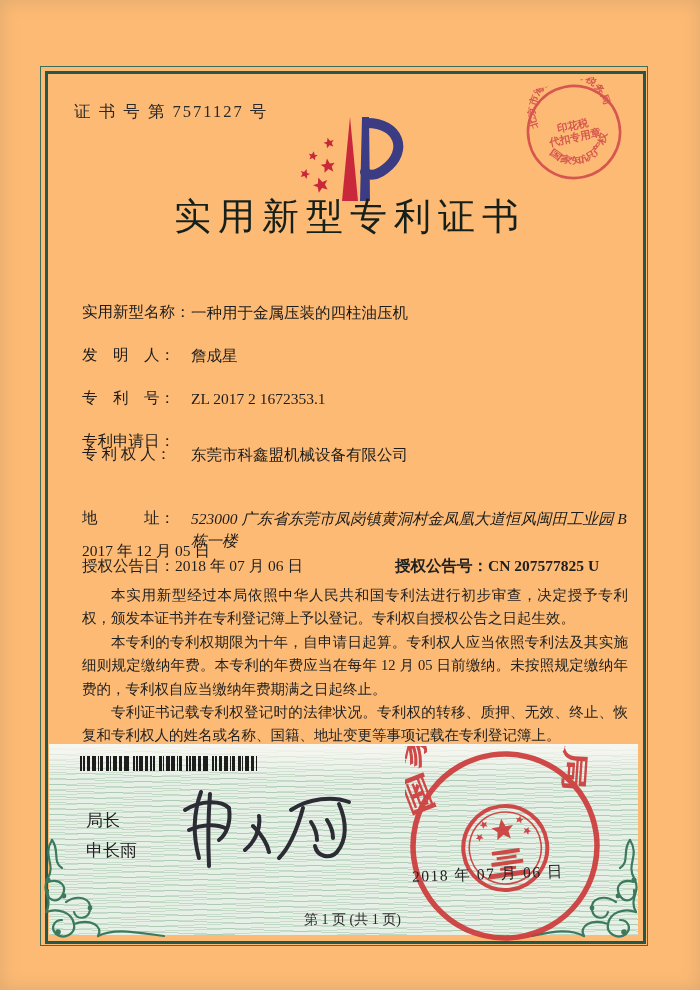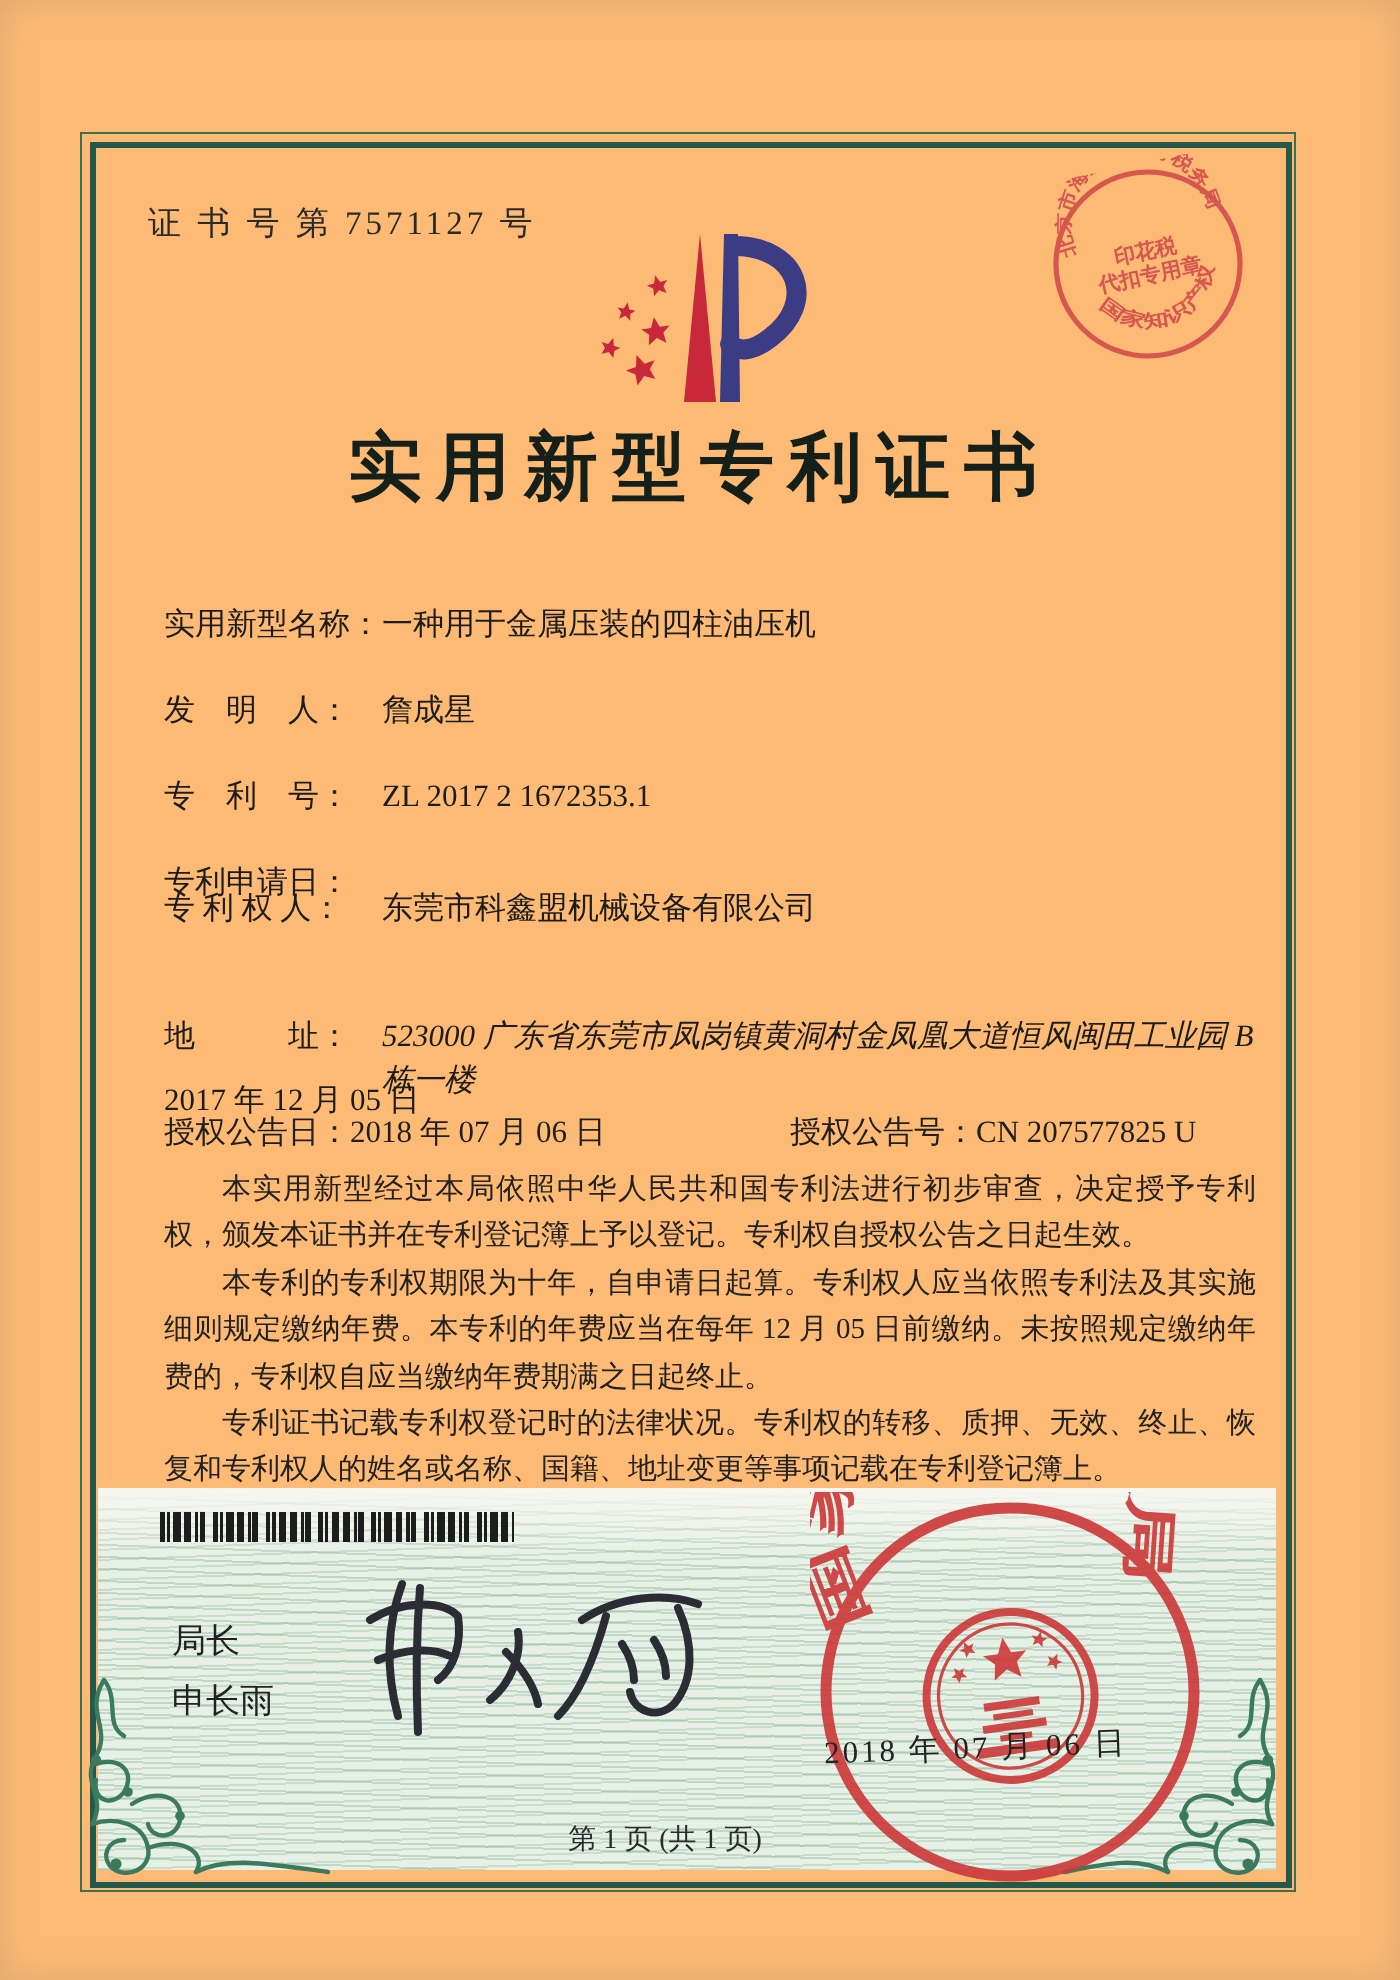--- a/index.html
+++ b/index.html
@@ -13,41 +13,41 @@
                border:3px solid #24584a;}
   .band{position:absolute;left:49px;top:744px;width:589px;height:191px;
         background-color:#e7f0e6;
         background-image:
           repeating-linear-gradient(2deg, rgba(130,175,140,.38) 0 1px, rgba(0,0,0,0) 1px 6px),
           repeating-linear-gradient(-2deg, rgba(130,175,140,.30) 0 1px, rgba(0,0,0,0) 1px 5px);}
   .band-fade{position:absolute;left:49px;top:744px;width:589px;height:34px;
         background:linear-gradient(#f8f7f1, rgba(248,247,241,0));}
   .cert-no{position:absolute;left:74px;top:101px;font-size:16.5px;letter-spacing:2px;color:#2a2a2a;}
   .logo{position:absolute;left:283px;top:109px;}
-  .title{position:absolute;left:0;top:209px;width:700px;text-align:center;
-         font-size:37px;font-weight:bold;letter-spacing:7px;color:#15201b;}
+  .title{position:absolute;left:0;top:192px;width:700px;text-align:center;
+         font-size:37px;font-weight:normal;letter-spacing:7px;color:#15201b;}
   .fieldrow{position:absolute;left:82px;font-size:15.5px;display:flex;color:#1c1c1c;}
   .flabel{flex:0 0 109px;}
   .fvalue{width:450px;line-height:22px;}
   .grantrow{position:absolute;left:82px;top:556px;font-size:15.5px;width:545px;}
-  .grant-right{position:absolute;left:313px;top:0;}
+  .grant-right{position:absolute;left:313px;top:0;font-weight:bold;}
   .paras{position:absolute;left:82px;top:584px;width:546px;font-size:14.5px;
          line-height:23.4px;text-align:justify;color:#222;}
   .paras p{margin:0;text-indent:2em;}
   .barcode{position:absolute;left:80px;top:756px;width:177px;height:15px;
     background-image:
       repeating-linear-gradient(90deg,#1d1d1d 0 1.6px,rgba(0,0,0,0) 1.6px 3.4px,#1d1d1d 3.4px 5px,rgba(0,0,0,0) 5px 8.8px),
       repeating-linear-gradient(90deg,#1d1d1d 0 2.4px,rgba(0,0,0,0) 2.4px 6.6px);}
   .commissioner{position:absolute;left:86px;top:806px;font-size:17px;line-height:30px;color:#222;}
   .signature{position:absolute;left:163px;top:774px;}
   .seal-bottom{position:absolute;left:405px;top:746px;opacity:.92;}
   .seal-top{position:absolute;left:524px;top:82px;transform:rotate(-12deg);opacity:.88;}
   .seal-date{position:absolute;left:412px;top:864px;font-size:15.5px;letter-spacing:1.5px;
              color:#232323;transform:rotate(-2deg);}
-  .footer{position:absolute;left:35px;top:911px;width:595px;text-align:center;
+  .footer{position:absolute;left:55px;top:911px;width:595px;text-align:center;
           font-size:14px;color:#2a2a2a;}
   .flourish{position:absolute;}
   svg text{font-family:"Liberation Serif","DejaVu Serif",serif;}
 </style>
 </head>
 <body>
 
 <div class="paper">
 
   <div class="band"></div>

